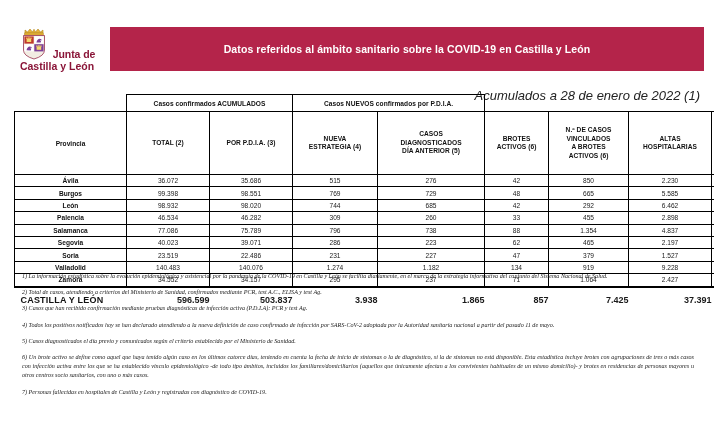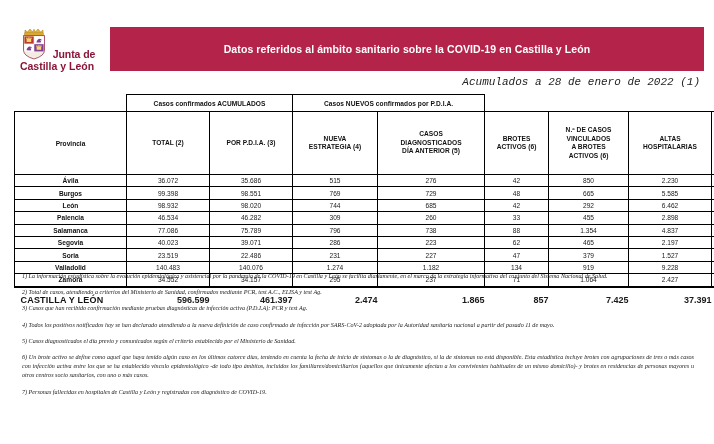--- a/index.html
+++ b/index.html
@@ -37,23 +37,23 @@
     background:#b4244a;
     display:flex;align-items:center;justify-content:center;
   }
   .banner-title{
     color:#ffffff;font-size:10.5px;font-weight:bold;letter-spacing:0.1px;
     text-align:center;
   }
 
   
   .acc-line{
-    position:absolute;right:14px;top:76px;
-    font-size:11px;font-style:italic;color:#222;
-    font-family:Liberation Mono, monospace;
+    position:absolute;right:14px;top:88px;
+    font-size:13px;font-style:italic;color:#222;
+    font-family:Liberation Sans, sans-serif;
   }
 
   
   .tbl-wrap{position:absolute;left:14px;top:94px;width:686px;}
   table.main{
     border-collapse:collapse;width:686px;
     table-layout:fixed;
   }
   table.main td, table.main th{
     border:1px solid #000;
@@ -311,22 +311,22 @@
             <td class="num">295</td>
             <td class="num">237</td>
             <td class="num">71</td>
             <td class="num">1.064</td>
             <td class="num">2.427</td>
             <td class="num">502</td>
           </tr>
           <tr class="total">
             <td class="prov">CASTILLA Y LEÓN</td>
             <td class="num">596.599</td>
-            <td class="num">461.397</td>
-            <td class="num">2.474</td>
+            <td class="num">503.837</td>
+            <td class="num">3.938</td>
             <td class="num">1.865</td>
             <td class="num">857</td>
             <td class="num">7.425</td>
             <td class="num">37.391</td>
             <td class="num">6.802</td>
           </tr>
         </tbody>
     </table>
   </div>
 

